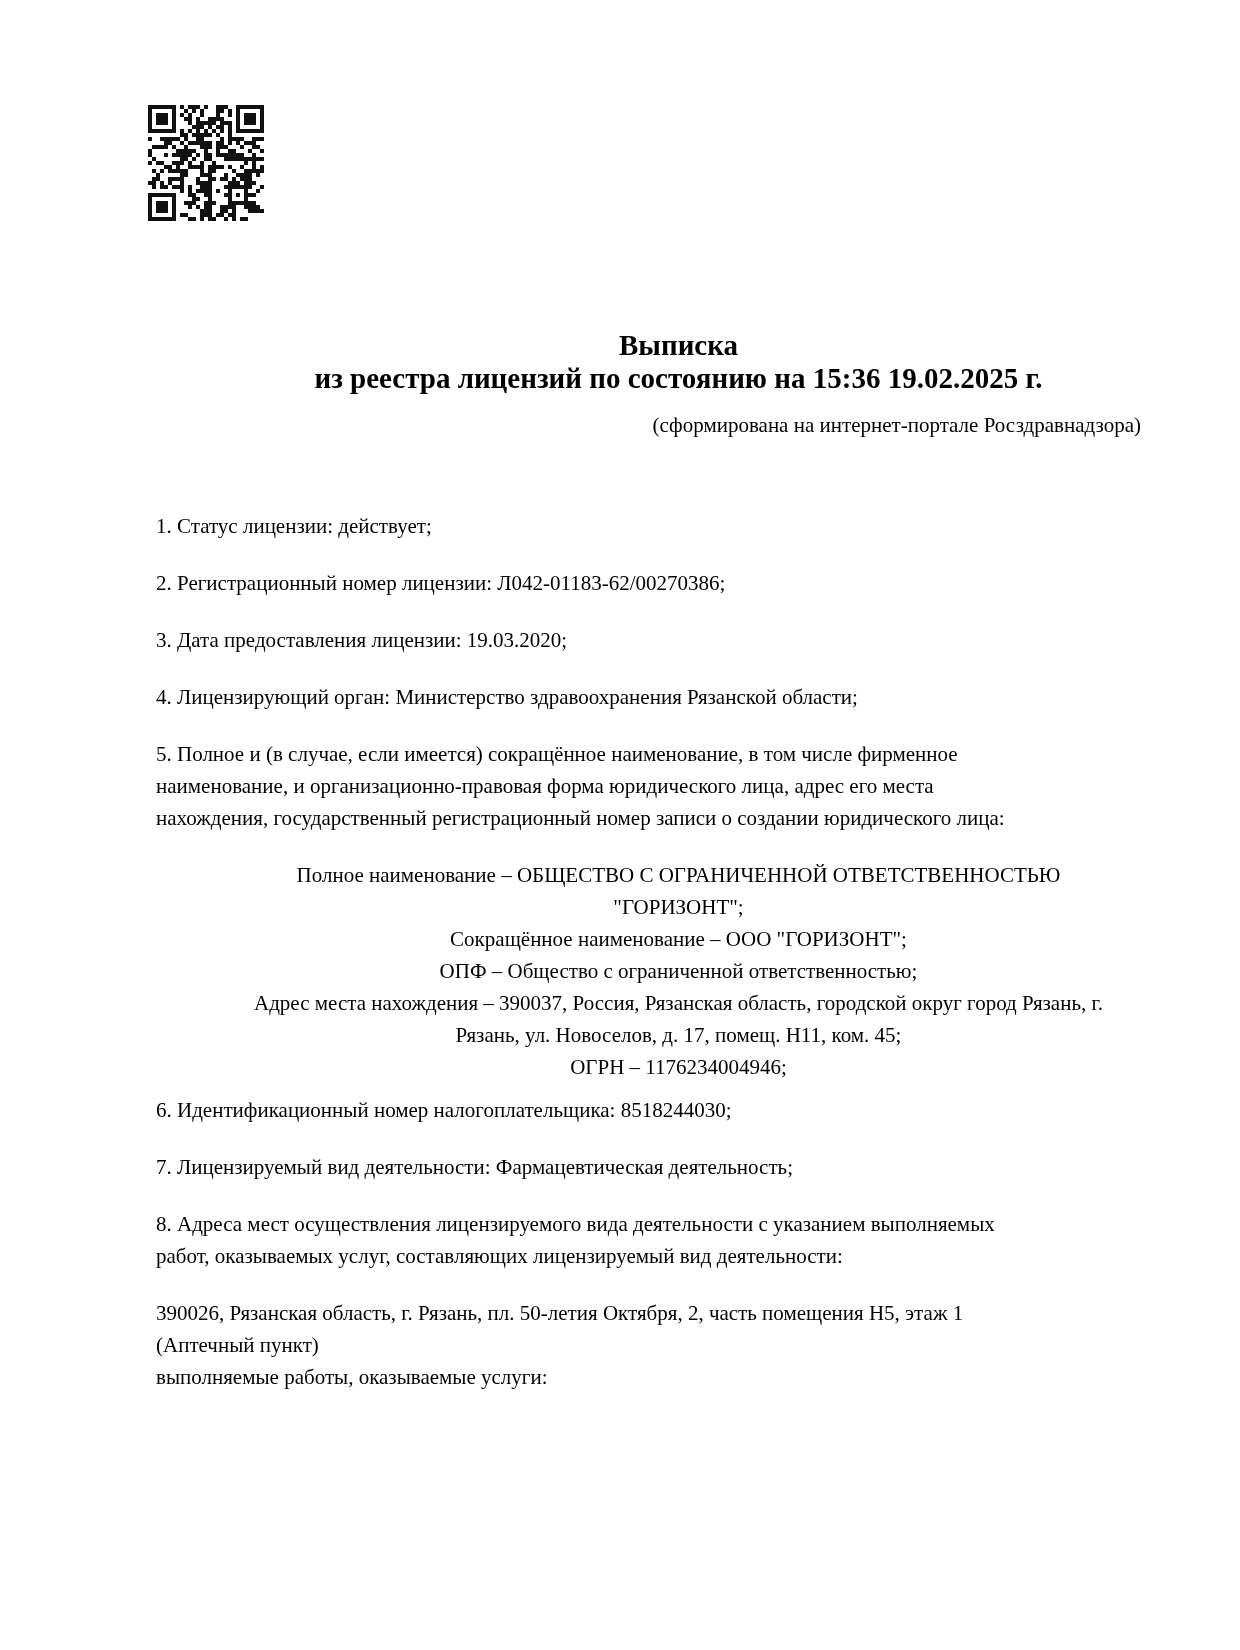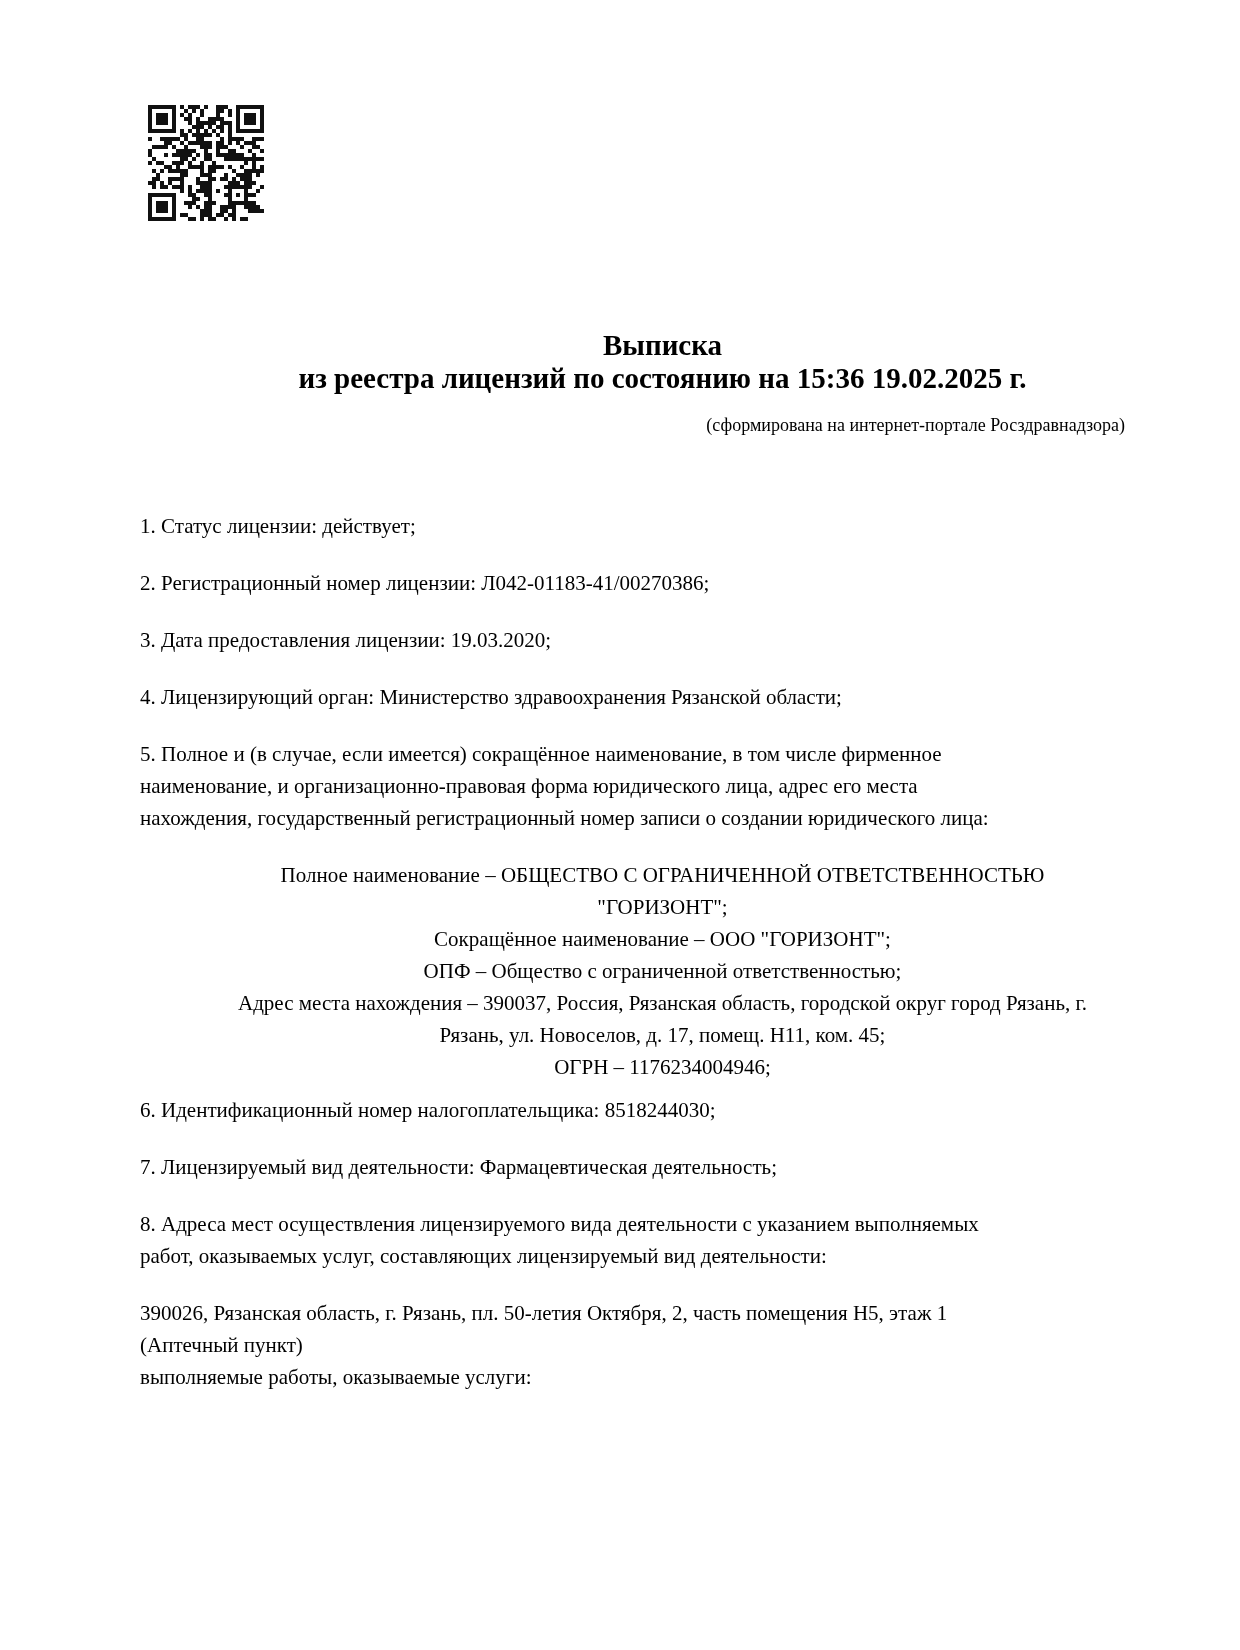--- a/index.html
+++ b/index.html
@@ -18,37 +18,37 @@
   }
   .qr {
     position: absolute;
     left: 148px;
     top: 105px;
     width: 116px;
     height: 116px;
   }
   .content {
     position: absolute;
-    left: 140px;
+    left: 156px;
     top: 0;
     width: 1045px; 
   }
   .doc-title {
     margin-top: 329px;
     text-align: center;
     font-weight: bold;
     font-size: 29px;
     line-height: 33px;
     white-space: pre;
   }
   .doc-subtitle {
     margin-top: 17px;
     padding-right: 60px; 
     text-align: right;
-    font-size: 18px;
+    font-size: 21px;
     line-height: 26px;
   }
   .doc-body {
     margin-top: 72px;
     font-size: 21px;
     line-height: 32px;
   }
   .para {
     margin: 0 0 25px 0;
     white-space: pre; 
@@ -496,21 +496,21 @@
       </svg></div>
 
   <div class="content">
 
     <div class="doc-title"><span>Выписка</span><br><span>из реестра лицензий по состоянию на 15:36 19.02.2025 г.</span></div>
 
     <div class="doc-subtitle">(сформирована на интернет-портале Росздравнадзора)</div>
 
     <div class="doc-body">
       <div class="para">1. Статус лицензии: действует;</div>
-      <div class="para">2. Регистрационный номер лицензии: Л042-01183-41/00270386;</div>
+      <div class="para">2. Регистрационный номер лицензии: Л042-01183-62/00270386;</div>
       <div class="para">3. Дата предоставления лицензии: 19.03.2020;</div>
       <div class="para">4. Лицензирующий орган: Министерство здравоохранения Рязанской области;</div>
       <div class="para">5. Полное и (в случае, если имеется) сокращённое наименование, в том числе фирменное
 наименование, и организационно-правовая форма юридического лица, адрес его места
 нахождения, государственный регистрационный номер записи о создании юридического лица:</div>
       <div class="para para--org-details">Полное наименование – ОБЩЕСТВО С ОГРАНИЧЕННОЙ ОТВЕТСТВЕННОСТЬЮ
 "ГОРИЗОНТ";
 Сокращённое наименование – ООО "ГОРИЗОНТ";
 ОПФ – Общество с ограниченной ответственностью;
 Адрес места нахождения – 390037, Россия, Рязанская область, городской округ город Рязань, г.

